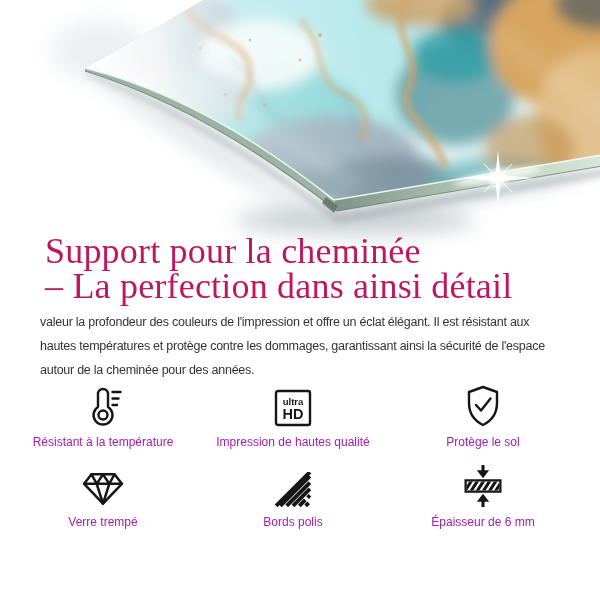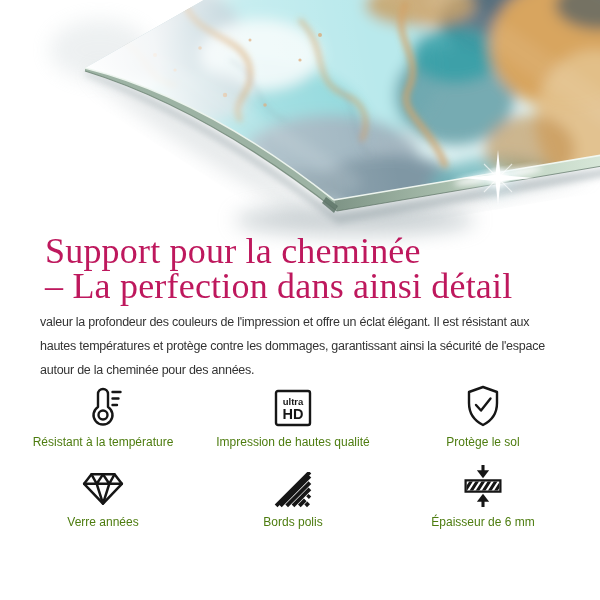--- a/index.html
+++ b/index.html
@@ -28,21 +28,21 @@
     display:flex;flex-wrap:wrap;
     width:570px;margin:0 0 0 -32px;
   }
   .feature{
     width:190px;height:80px;
     display:flex;flex-direction:column;align-items:center;
     text-align:center;
   }
   .icon-box{height:46px;display:flex;align-items:flex-end;justify-content:center;}
   .feature-label{
-    font-size:12px;color:#4d7c0f;margin-top:7px;display:block;
+    font-size:12px;color:#a21caf;margin-top:7px;display:block;
   }
   .ic{stroke:#161616;fill:none;stroke-width:2.4;stroke-linecap:round;stroke-linejoin:round;}
 </style>
 </head>
 <body>
 
 <div class="hero">
   <svg width="600" height="250" viewBox="0 0 600 250">
     <defs>
       <clipPath id="glassFace">
@@ -190,21 +190,21 @@
       <span class="feature-label">Protège le sol</span>
     </div>
 
     <div class="feature">
       <div class="icon-box">
         <svg width="44" height="38" viewBox="0 0 42 36">
           <path class="ic" stroke-width="2.2" d="M10,4 L32,4 L39,13 L21,32 L3,13 Z"></path>
           <path class="ic" stroke-width="2" d="M3,13 L39,13 M10,4 L15,13 L21,4 L27,13 L32,4 M15,13 L21,32 L27,13"></path>
         </svg>
       </div>
-      <span class="feature-label">Verre années</span>
+      <span class="feature-label">Verre trempé</span>
     </div>
 
     <div class="feature">
       <div class="icon-box">
         <svg width="38" height="36" viewBox="0 0 36 34">
           <g stroke="#161616" stroke-width="3.6" fill="none">
             <path d="M2,32 L34,0"></path>
             <path d="M6,32 L34,4"></path>
             <path d="M12,32 L34,10"></path>
             <path d="M18,32 L34,16"></path>

